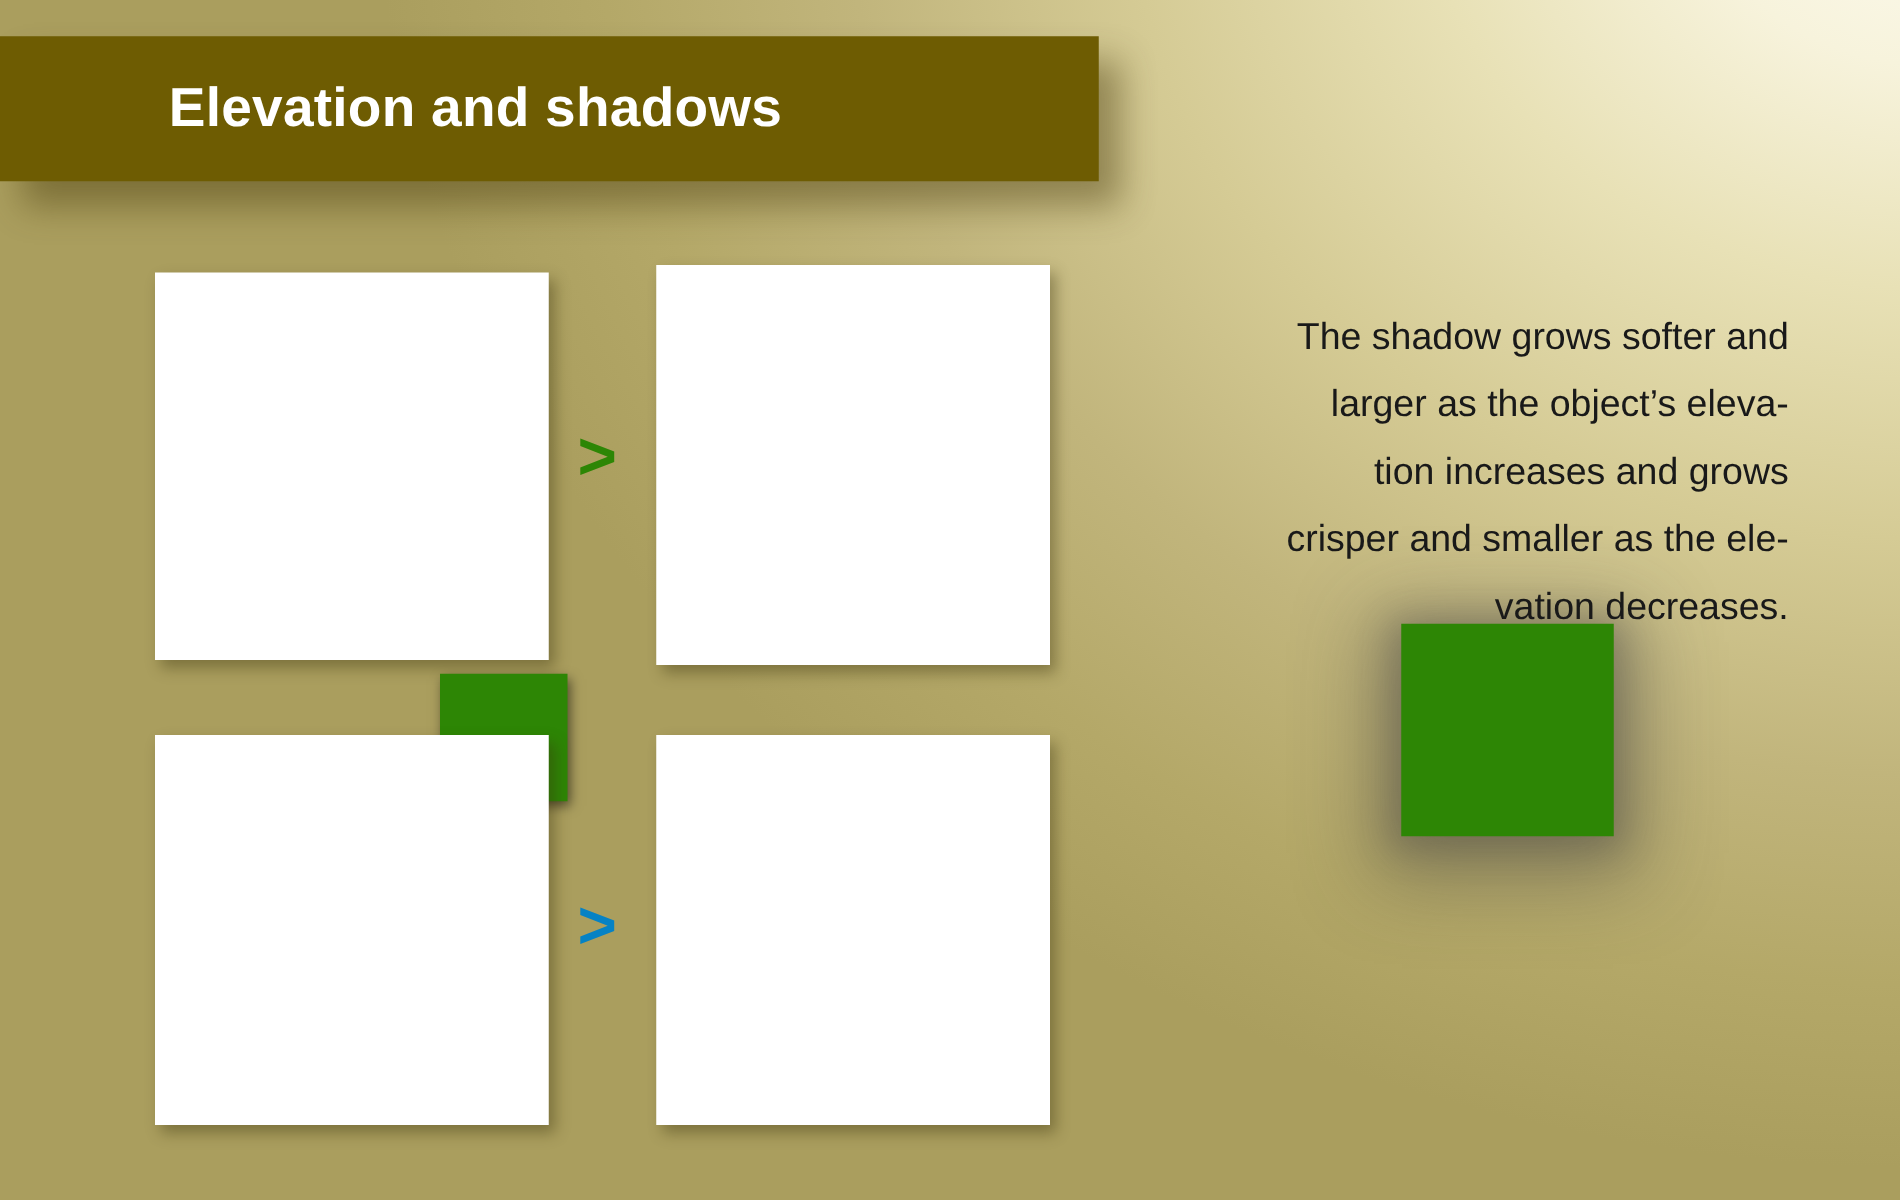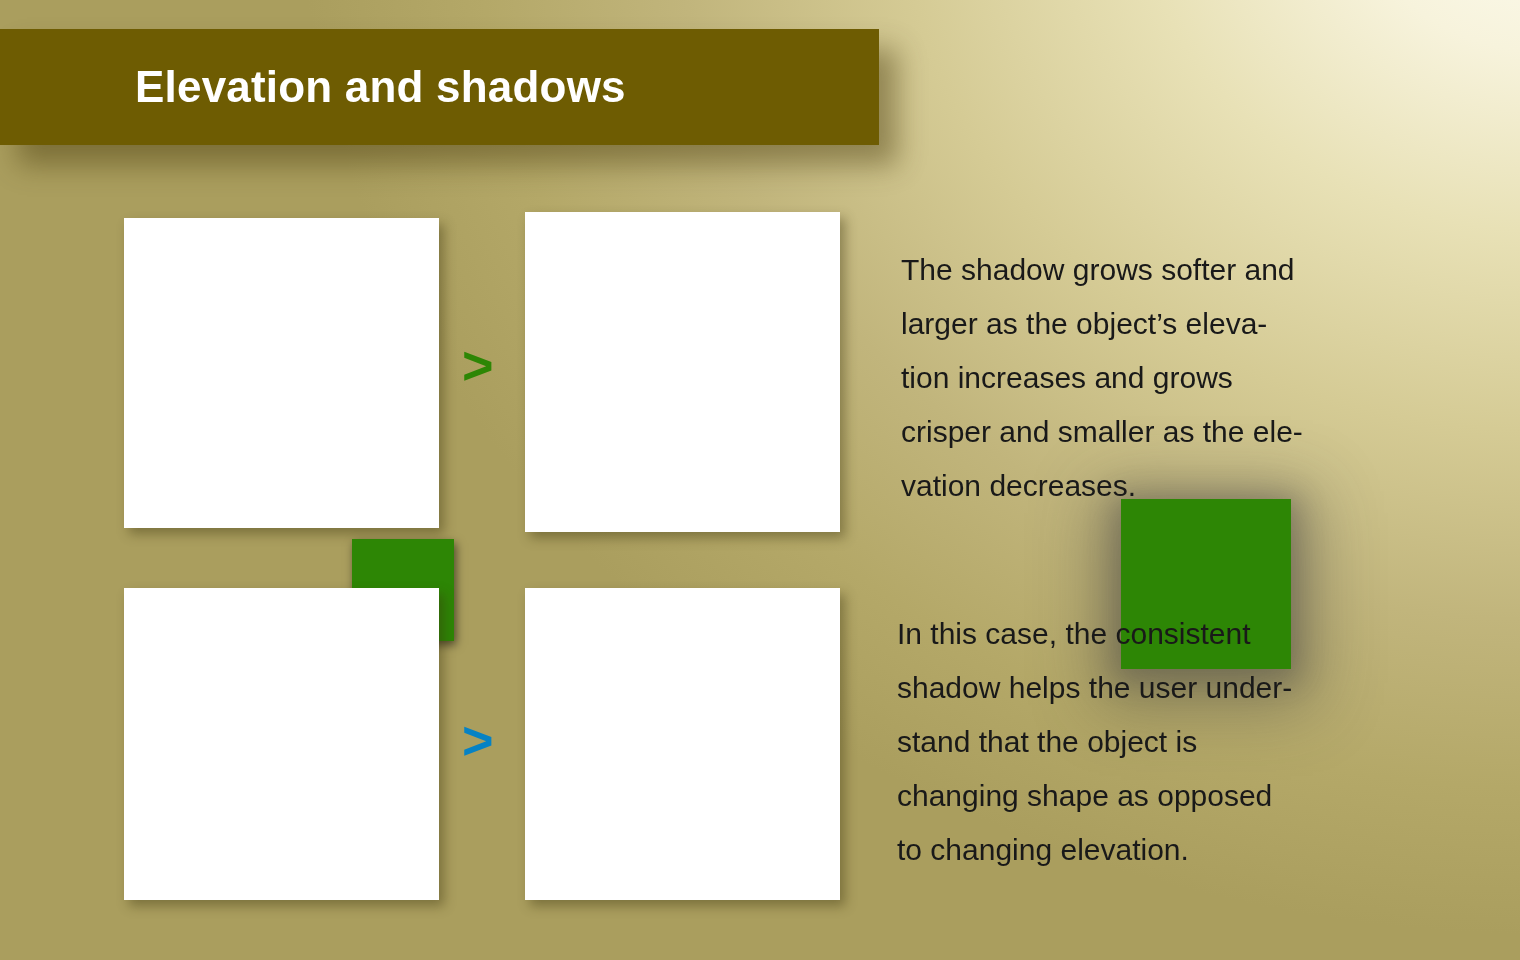--- a/index.html
+++ b/index.html
@@ -97,20 +97,21 @@
 
   
   .body-text {
     position: absolute;
     color: #191919;
     font-size: 30px;
     line-height: 54px;
     font-family: "Liberation Sans", sans-serif;
     width: 530px;
     white-space: pre-line;
+    text-align: right;
   }
   #paragraph-1 { left: 901px; top: 243px; }
   #paragraph-2 { left: 897px; top: 607px; }
 </style>
 </head>
 <body>
 
 <div id="slide">
 
   <div id="title-bar">
@@ -136,19 +137,14 @@
   <div class="card r2c1">
     
   </div>
 
   <div id="chevron-blue" class="chevron">&gt;</div>
 
   <div class="card r2c2">
     
   </div>
 
-  <div id="paragraph-2" class="body-text">In this case, the consistent
-shadow helps the user under-
-stand that the object is
-changing shape as opposed
-to changing elevation.</div>
 
 </div>
 
 </body></html>

